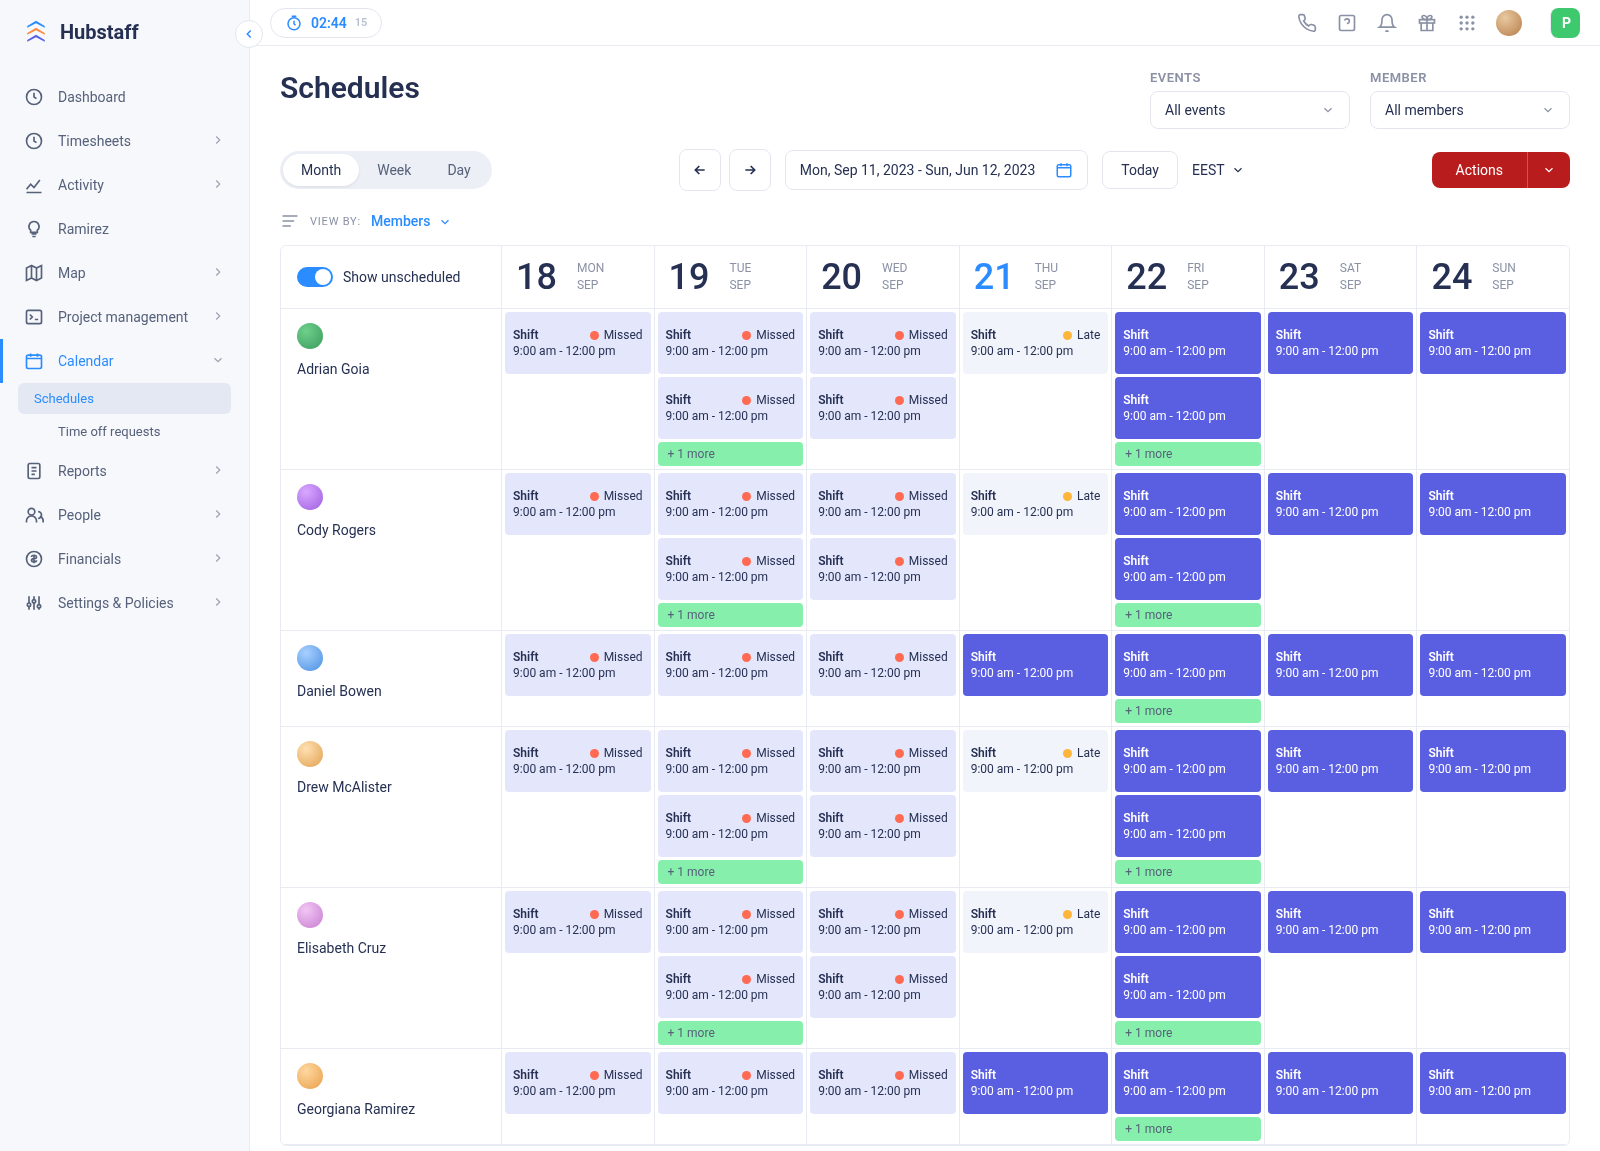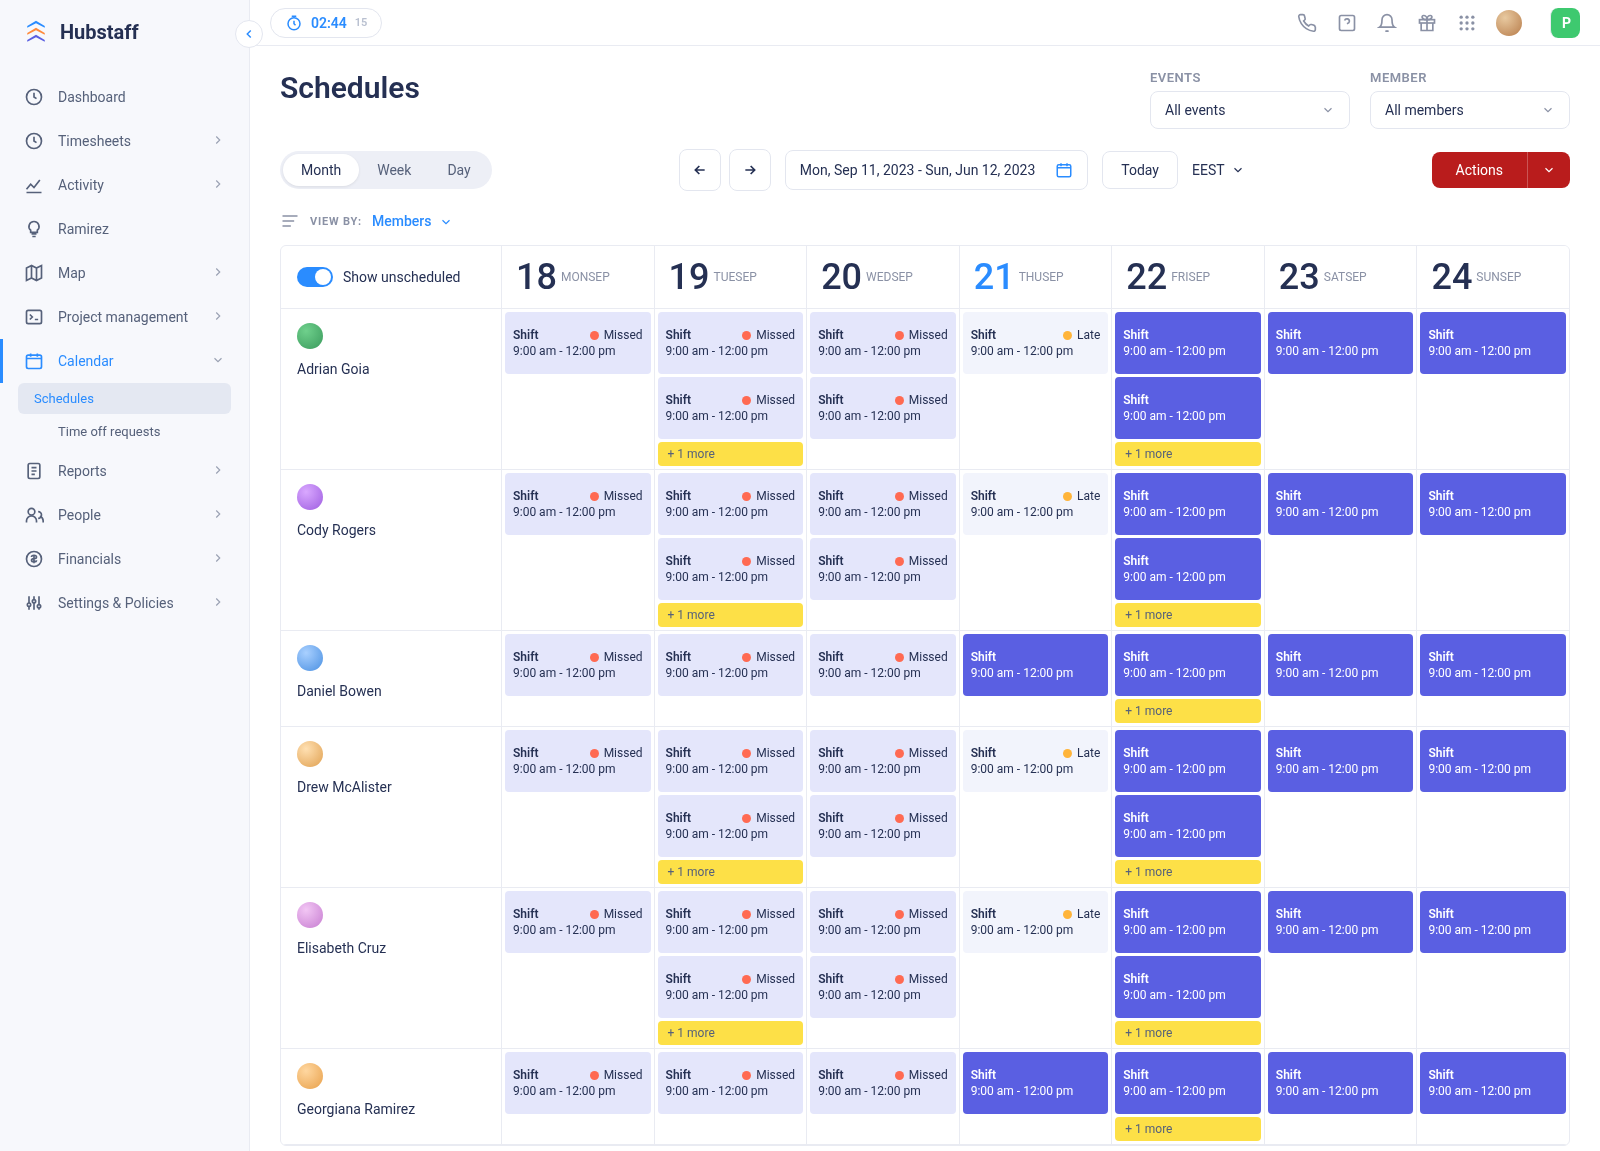--- a/index.html
+++ b/index.html
@@ -46,49 +46,49 @@
 .nav-arrows { display: flex; gap: 8px; margin-left: auto; }
 .sq-btn { width: 42px; height: 42px; border: 1px solid #e3e6ef; border-radius: 8px; display: flex; align-items: center; justify-content: center; cursor: pointer; color: #253053; }
 .date-range { border: 1px solid #e3e6ef; border-radius: 8px; padding: 10px 14px; display: flex; align-items: center; gap: 20px; cursor: pointer; }
 .today-btn { border: 1px solid #e3e6ef; border-radius: 8px; padding: 10px 18px; cursor: pointer; }
 .tz { display: flex; align-items: center; gap: 6px; cursor: pointer; color: #253053; }
 .actions-btn { background: #b91c1c; color: #fff; border-radius: 8px; display: flex; cursor: pointer; margin-left: auto; }
 .actions-btn .txt { padding: 10px 24px; }
 .actions-btn .ab-chev { padding: 10px 14px; border-left: 1px solid rgba(255,255,255,0.25); display: flex; align-items: center; }
 
 .viewby { display: flex; align-items: center; gap: 10px; margin-bottom: 14px; color: #8a91a5; }
-.viewby .vb-label { font-size: 11px; letter-spacing: 0.8px; font-weight: 700; }
+.viewby .vb-label { font-size: 11px; letter-spacing: 0.8px; font-weight: 400; }
 .viewby .vb-val { color: #2a8cff; font-weight: 500; }
 
 
 .grid { border: 1px solid #e9ebf2; border-radius: 6px; overflow: hidden; }
 .grid-head, .grid-row { display: grid; grid-template-columns: 220px repeat(7, 1fr); }
 .grid-head .gh-cell { border-left: 1px solid #e9ebf2; border-bottom: 1px solid #e9ebf2; padding: 10px 14px; background: #fff; }
 .gh-member { display: flex; align-items: center; gap: 10px; padding: 12px 16px; border-bottom: 1px solid #e9ebf2; }
 .toggle { width: 36px; height: 20px; border-radius: 999px; background: #2a8cff; position: relative; cursor: pointer; flex-shrink: 0; }
 .toggle::after { content: ""; position: absolute; right: 2px; top: 2px; width: 16px; height: 16px; border-radius: 50%; background: #fff; }
-.day-cell { display: flex; align-items: center; gap: 4px; }
+.day-cell { display: flex; align-items: center; gap: 20px; }
 .day-num { font-size: 36px; font-weight: 500; color: #253053; }
 .day-num.today { color: #2a8cff; }
-.day-meta { display: flex; font-size: 12px; color: #8a91a5; line-height: 1.4; }
+.day-meta { display: flex; flex-direction: column; font-size: 12px; color: #8a91a5; line-height: 1.4; }
 .grid-row .member-cell { display: flex; align-items: flex-start; gap: 12px; padding: 14px 16px; border-bottom: 1px solid #e9ebf2; flex-direction: column; }
 .mem-avatar { width: 26px; height: 26px; border-radius: 50%; flex-shrink: 0; }
 .day-col { border-left: 1px solid #e9ebf2; border-bottom: 1px solid #e9ebf2; padding: 3px; display: flex; flex-direction: column; gap: 3px; }
 .shift { border-radius: 4px; padding: 16px 8px; font-size: 12px; cursor: pointer; }
 .shift .sh-top { display: flex; align-items: center; justify-content: space-between; gap: 6px; }
 .shift .sh-title { font-weight: 600; }
 .shift .sh-time { font-size: 12px; margin-top: 2px; }
 .status-dot { width: 9px; height: 9px; border-radius: 50%; flex-shrink: 0; }
 .status-wrap { display: flex; align-items: center; gap: 5px; }
 .shift.missed { background: #e4e6fb; color: #253053; }
 .shift.missed .status-dot { background: #ff6a52; }
 .shift.late { background: #f2f4fc; color: #253053; }
 .shift.late .status-dot { background: #ffb43a; }
 .shift.future { background: #5a5fe2; color: #fff; }
-.more-row { background: #fde047; color: #56617a; font-size: 12px; padding: 5px 10px; border-radius: 4px; cursor: pointer; }
+.more-row { background: #86efac; color: #56617a; font-size: 12px; padding: 5px 10px; border-radius: 4px; cursor: pointer; }
 </style>
 </head>
 <body>
 
 <div class="app">
   <aside class="sidebar">
     <div class="sidebar-header">
       <span class="logo-icon">
         <svg viewBox="0 0 32 32">
             <path fill="#2a8cff" d="M16 3l10 6v2l-10-5-10 5V9z"></path>

